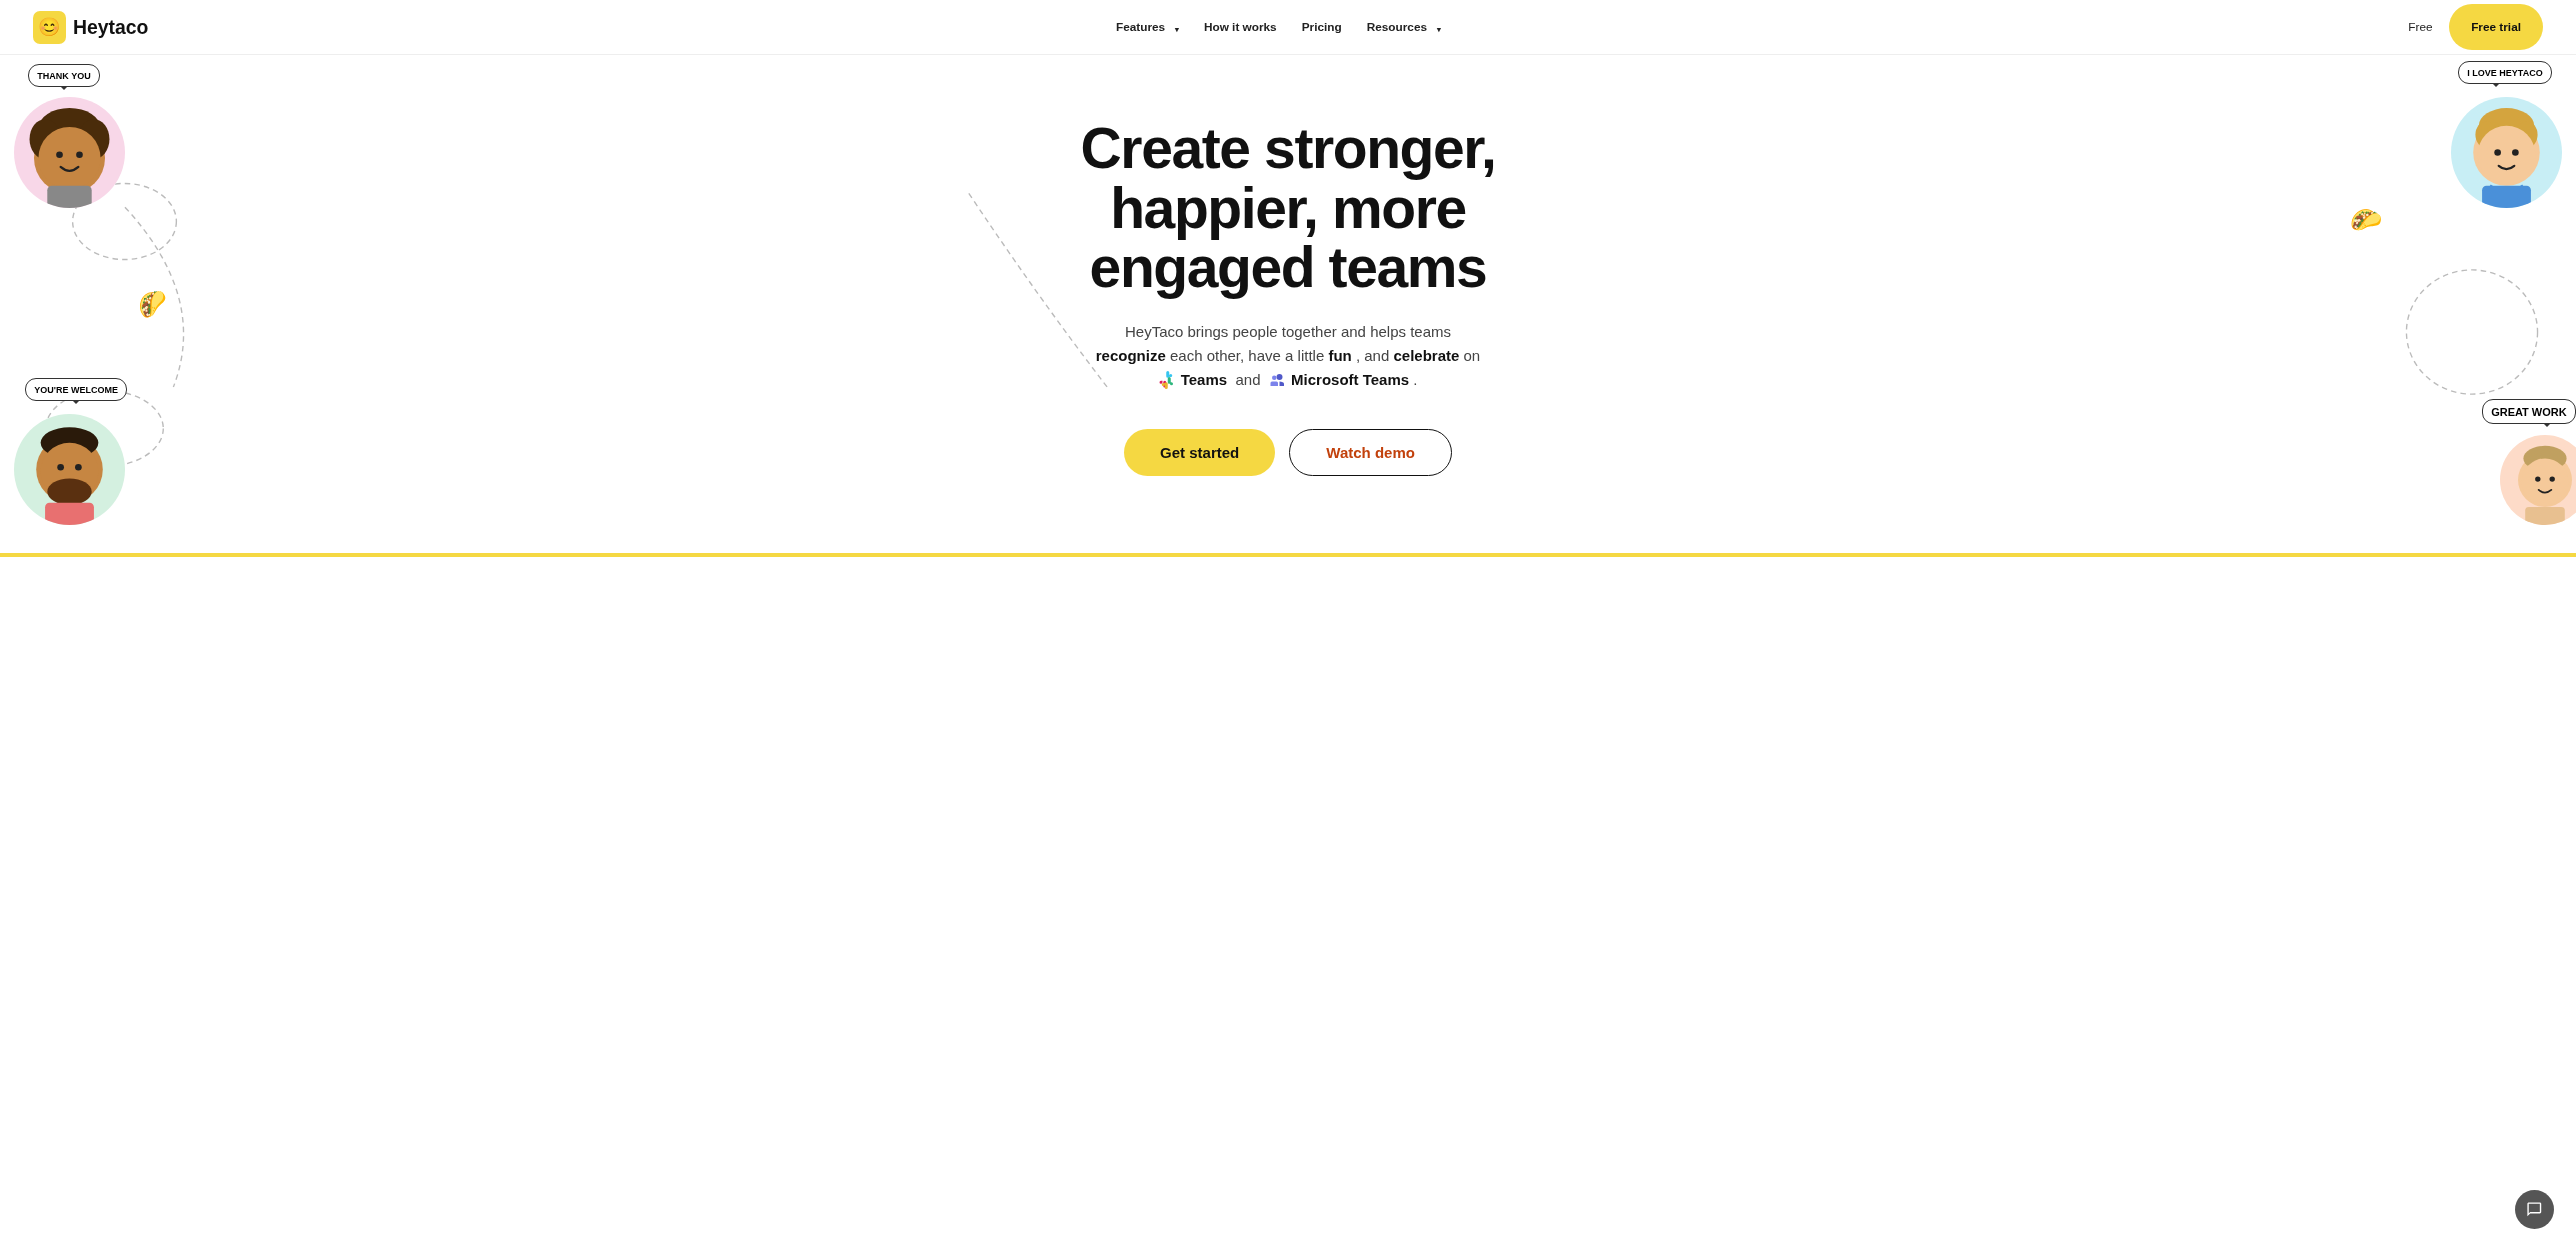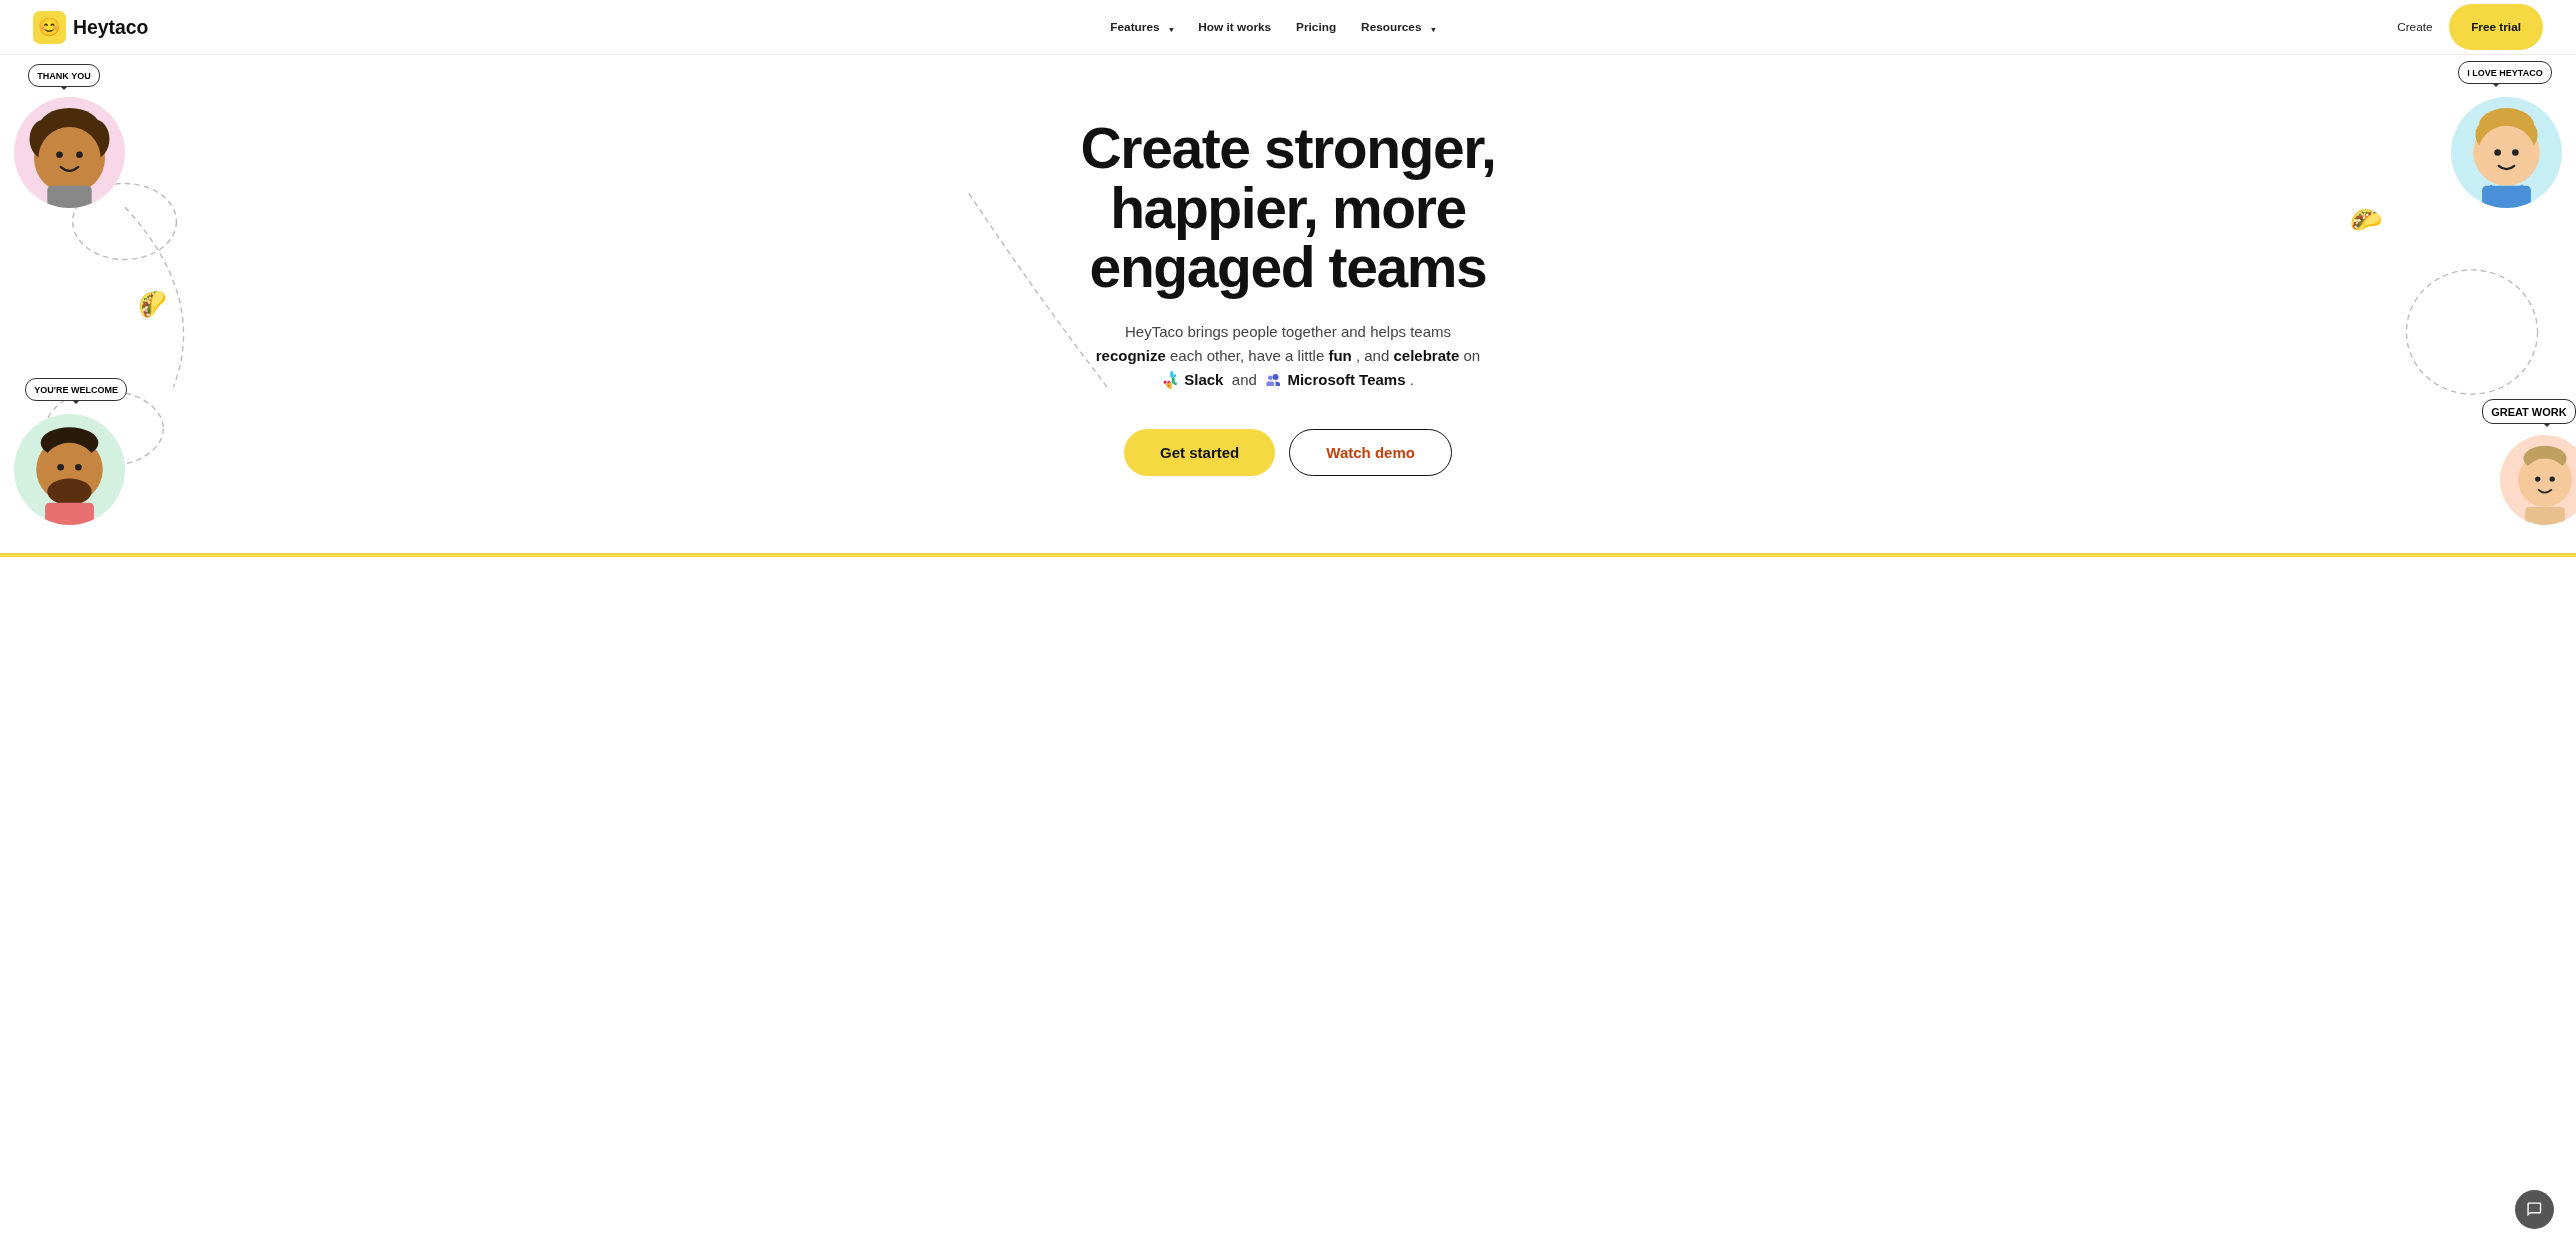--- a/index.html
+++ b/index.html
@@ -160,21 +160,21 @@
     </a>
     <a class="nav-link">
       <span>Pricing</span>
     </a>
     <a class="nav-link">
       <span>Resources</span>
       <span class="chevron">▾</span>
     </a>
   </div>
   <div class="nav-actions">
-    <span class="nav-login">Create</span>
+    <span class="nav-login">Free</span>
     <button class="nav-free-trial">Free trial</button>
   </div>
 </nav>
 
 <section class="hero">
 
   <svg class="deco-svg deco-tl" width="111" height="83" viewBox="0 0 160 120">
     <ellipse cx="80" cy="60" rx="75" ry="55" fill="none" stroke="#bbb" stroke-width="2" stroke-dasharray="8,6"></ellipse>
   </svg>
   <svg class="deco-svg deco-tr" width="138" height="138" style="top:208px;right:35px;" viewBox="0 0 200 200">
@@ -291,21 +291,21 @@
       <strong>celebrate</strong>
       <span>on</span><br>
       <span class="hero-platforms">
 
         <svg class="slack-icon" viewBox="0 0 24 24">
           <path d="M6 15a2 2 0 0 1-2 2 2 2 0 0 1-2-2 2 2 0 0 1 2-2h2v2zm1 0a2 2 0 0 1 2-2 2 2 0 0 1 2 2v5a2 2 0 0 1-2 2 2 2 0 0 1-2-2v-5z" fill="#E01E5A"></path>
           <path d="M15 6a2 2 0 0 1 2-2 2 2 0 0 1 2 2 2 2 0 0 1-2 2h-2V6zm0 1a2 2 0 0 1-2 2 2 2 0 0 1-2-2V2a2 2 0 0 1 2-2 2 2 0 0 1 2 2v5z" fill="#36C5F0"></path>
           <path d="M18 15a2 2 0 0 1 2 2 2 2 0 0 1-2 2 2 2 0 0 1-2-2v-2h2zm-1 0a2 2 0 0 1-2 2 2 2 0 0 1-2-2V10a2 2 0 0 1 2-2 2 2 0 0 1 2 2v5z" fill="#2EB67D"></path>
           <path d="M9 18a2 2 0 0 1-2 2 2 2 0 0 1-2-2 2 2 0 0 1 2-2h2v2zm0-1a2 2 0 0 1 2-2 2 2 0 0 1 2 2v5a2 2 0 0 1-2 2 2 2 0 0 1-2-2v-5z" fill="#ECB22E"></path>
         </svg>
-        <strong>Slack</strong>
+        <strong>Teams</strong>
         <span style="margin:0 4.2px;">and</span>
 
         <svg class="teams-icon" viewBox="0 0 24 24">
           <path d="M14 12a4 4 0 1 0 0-8 4 4 0 0 0 0 8z" fill="#5059C9"></path>
           <path d="M10 14H4a2 2 0 0 0-2 2v4h10v-4a2 2 0 0 0-2-2z" fill="#7B83EB"></path>
           <circle cx="7" cy="9" r="3" fill="#7B83EB"></circle>
           <path d="M14 14c3.3 0 6 1.3 6 3v3H14v-6z" fill="#5059C9"></path>
         </svg>
         <strong>Microsoft Teams</strong>
           <span>.</span>

